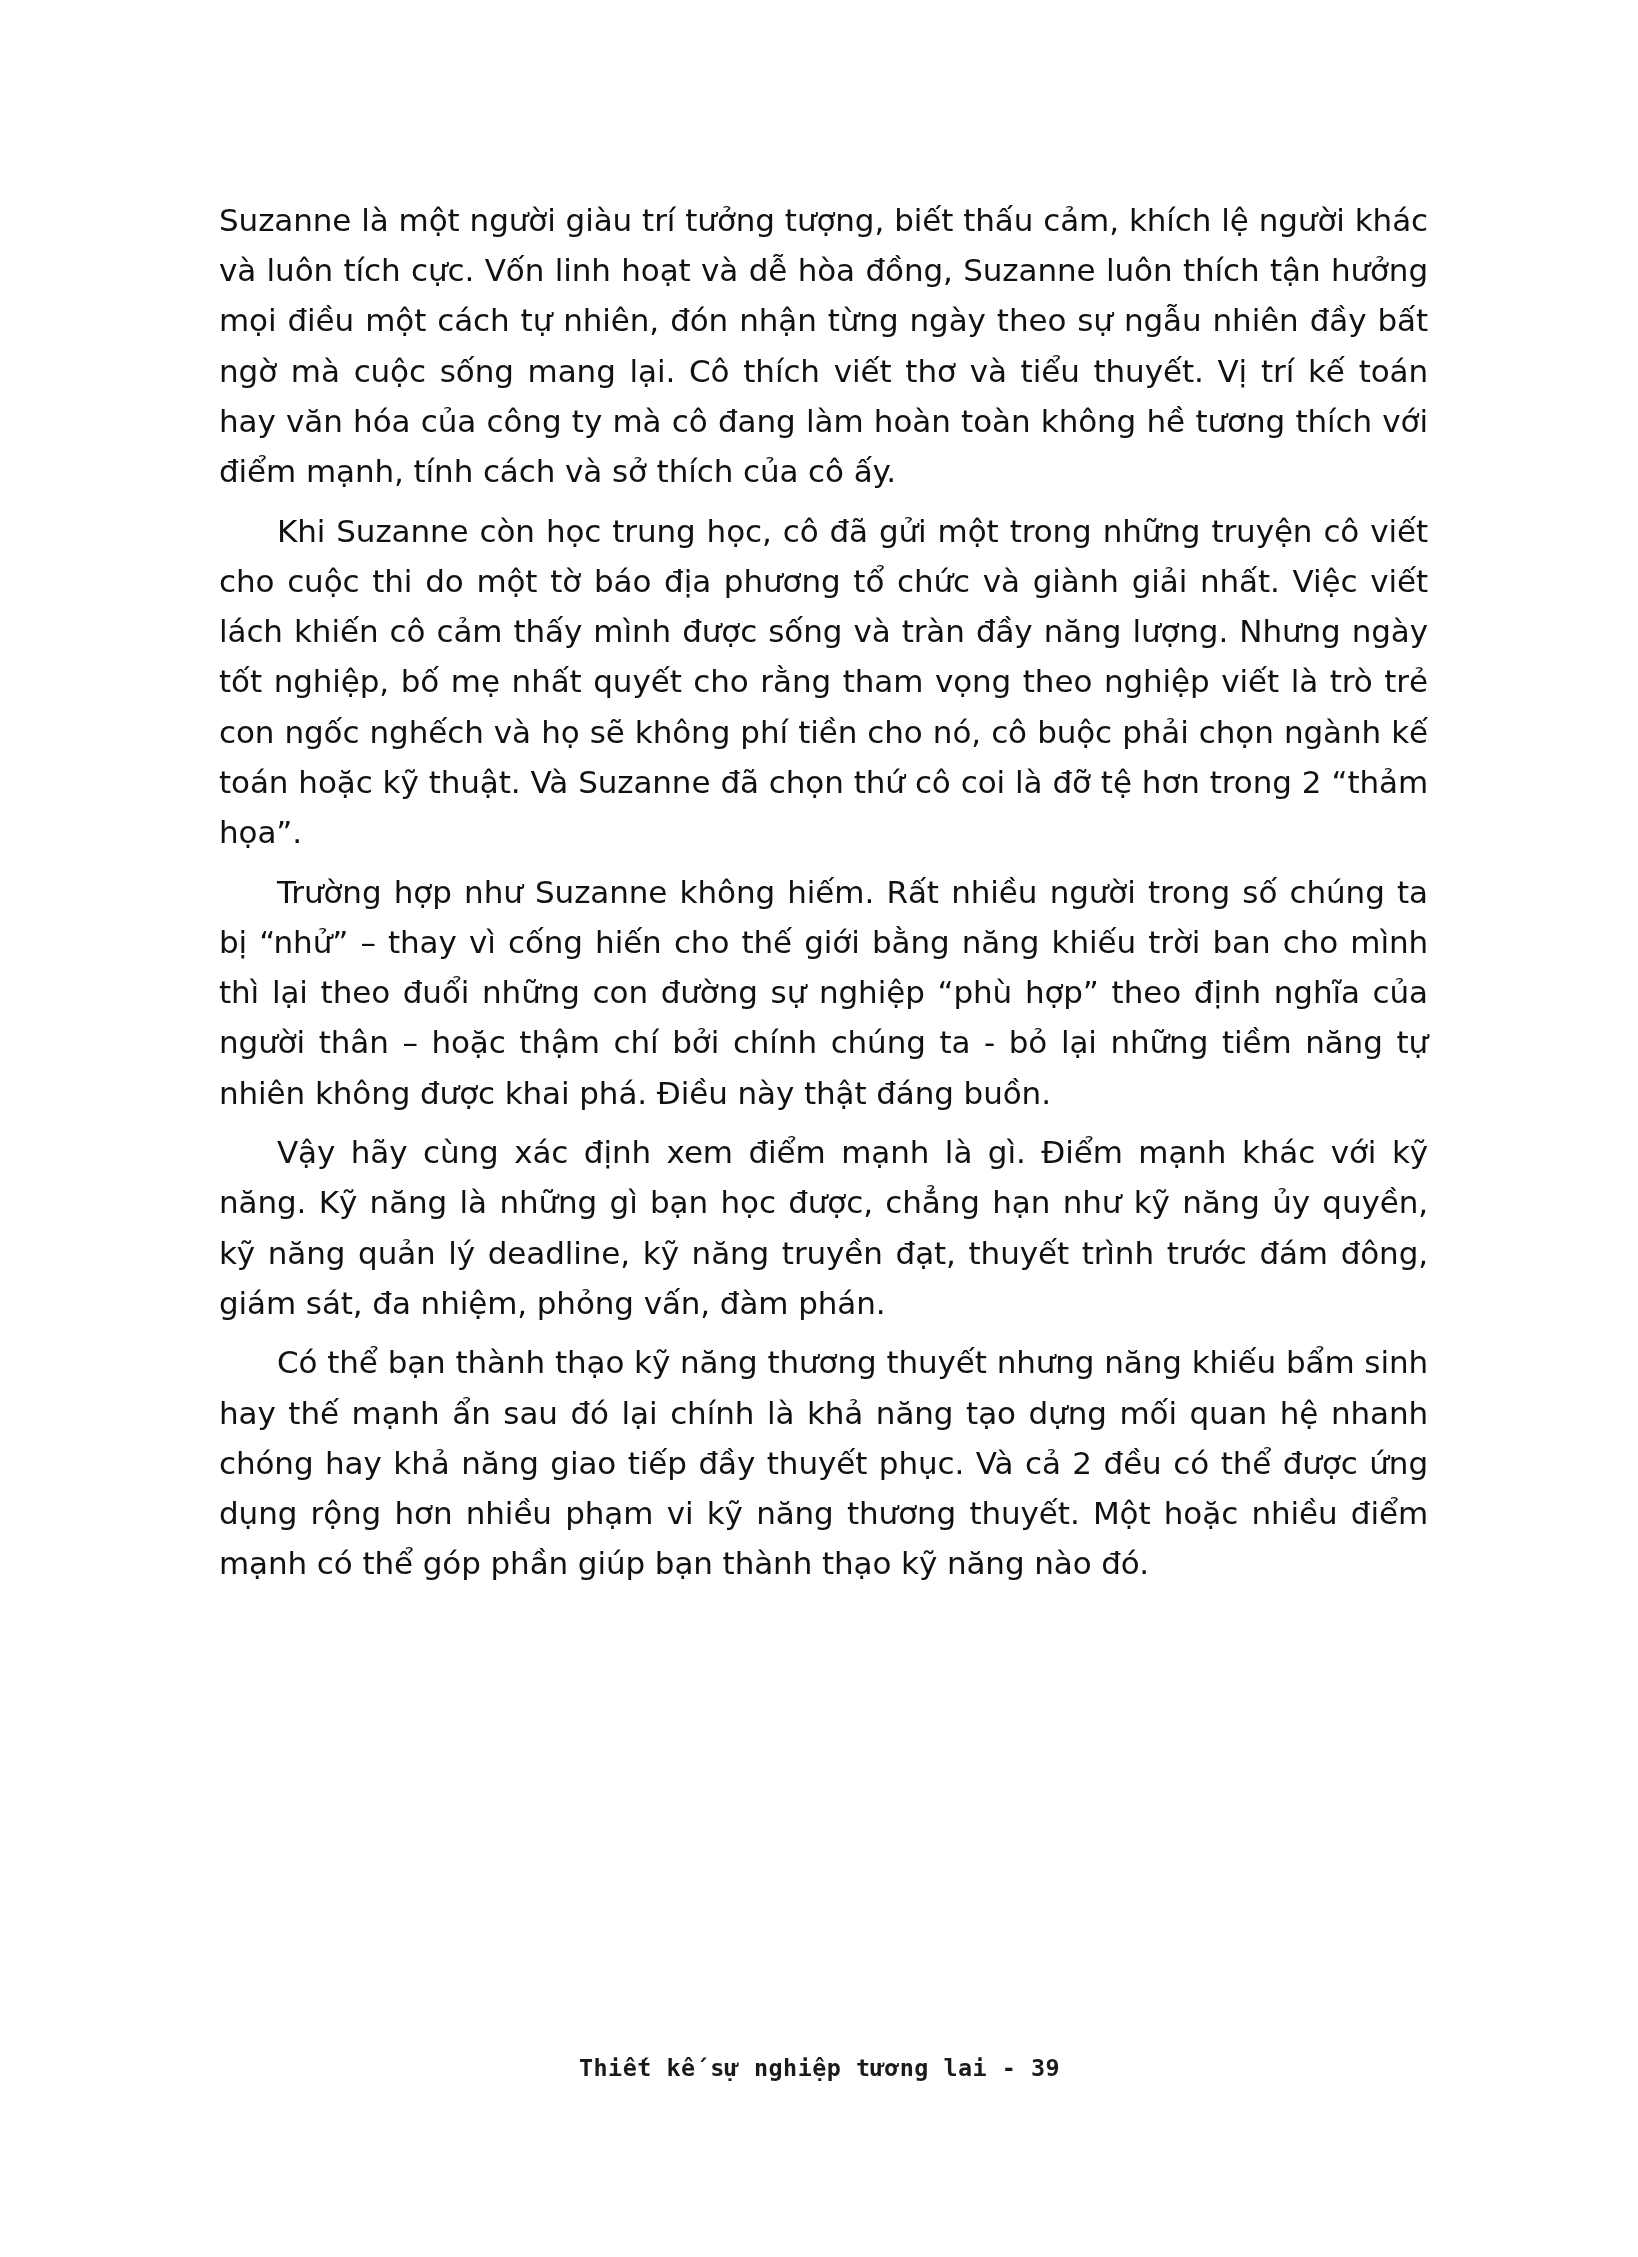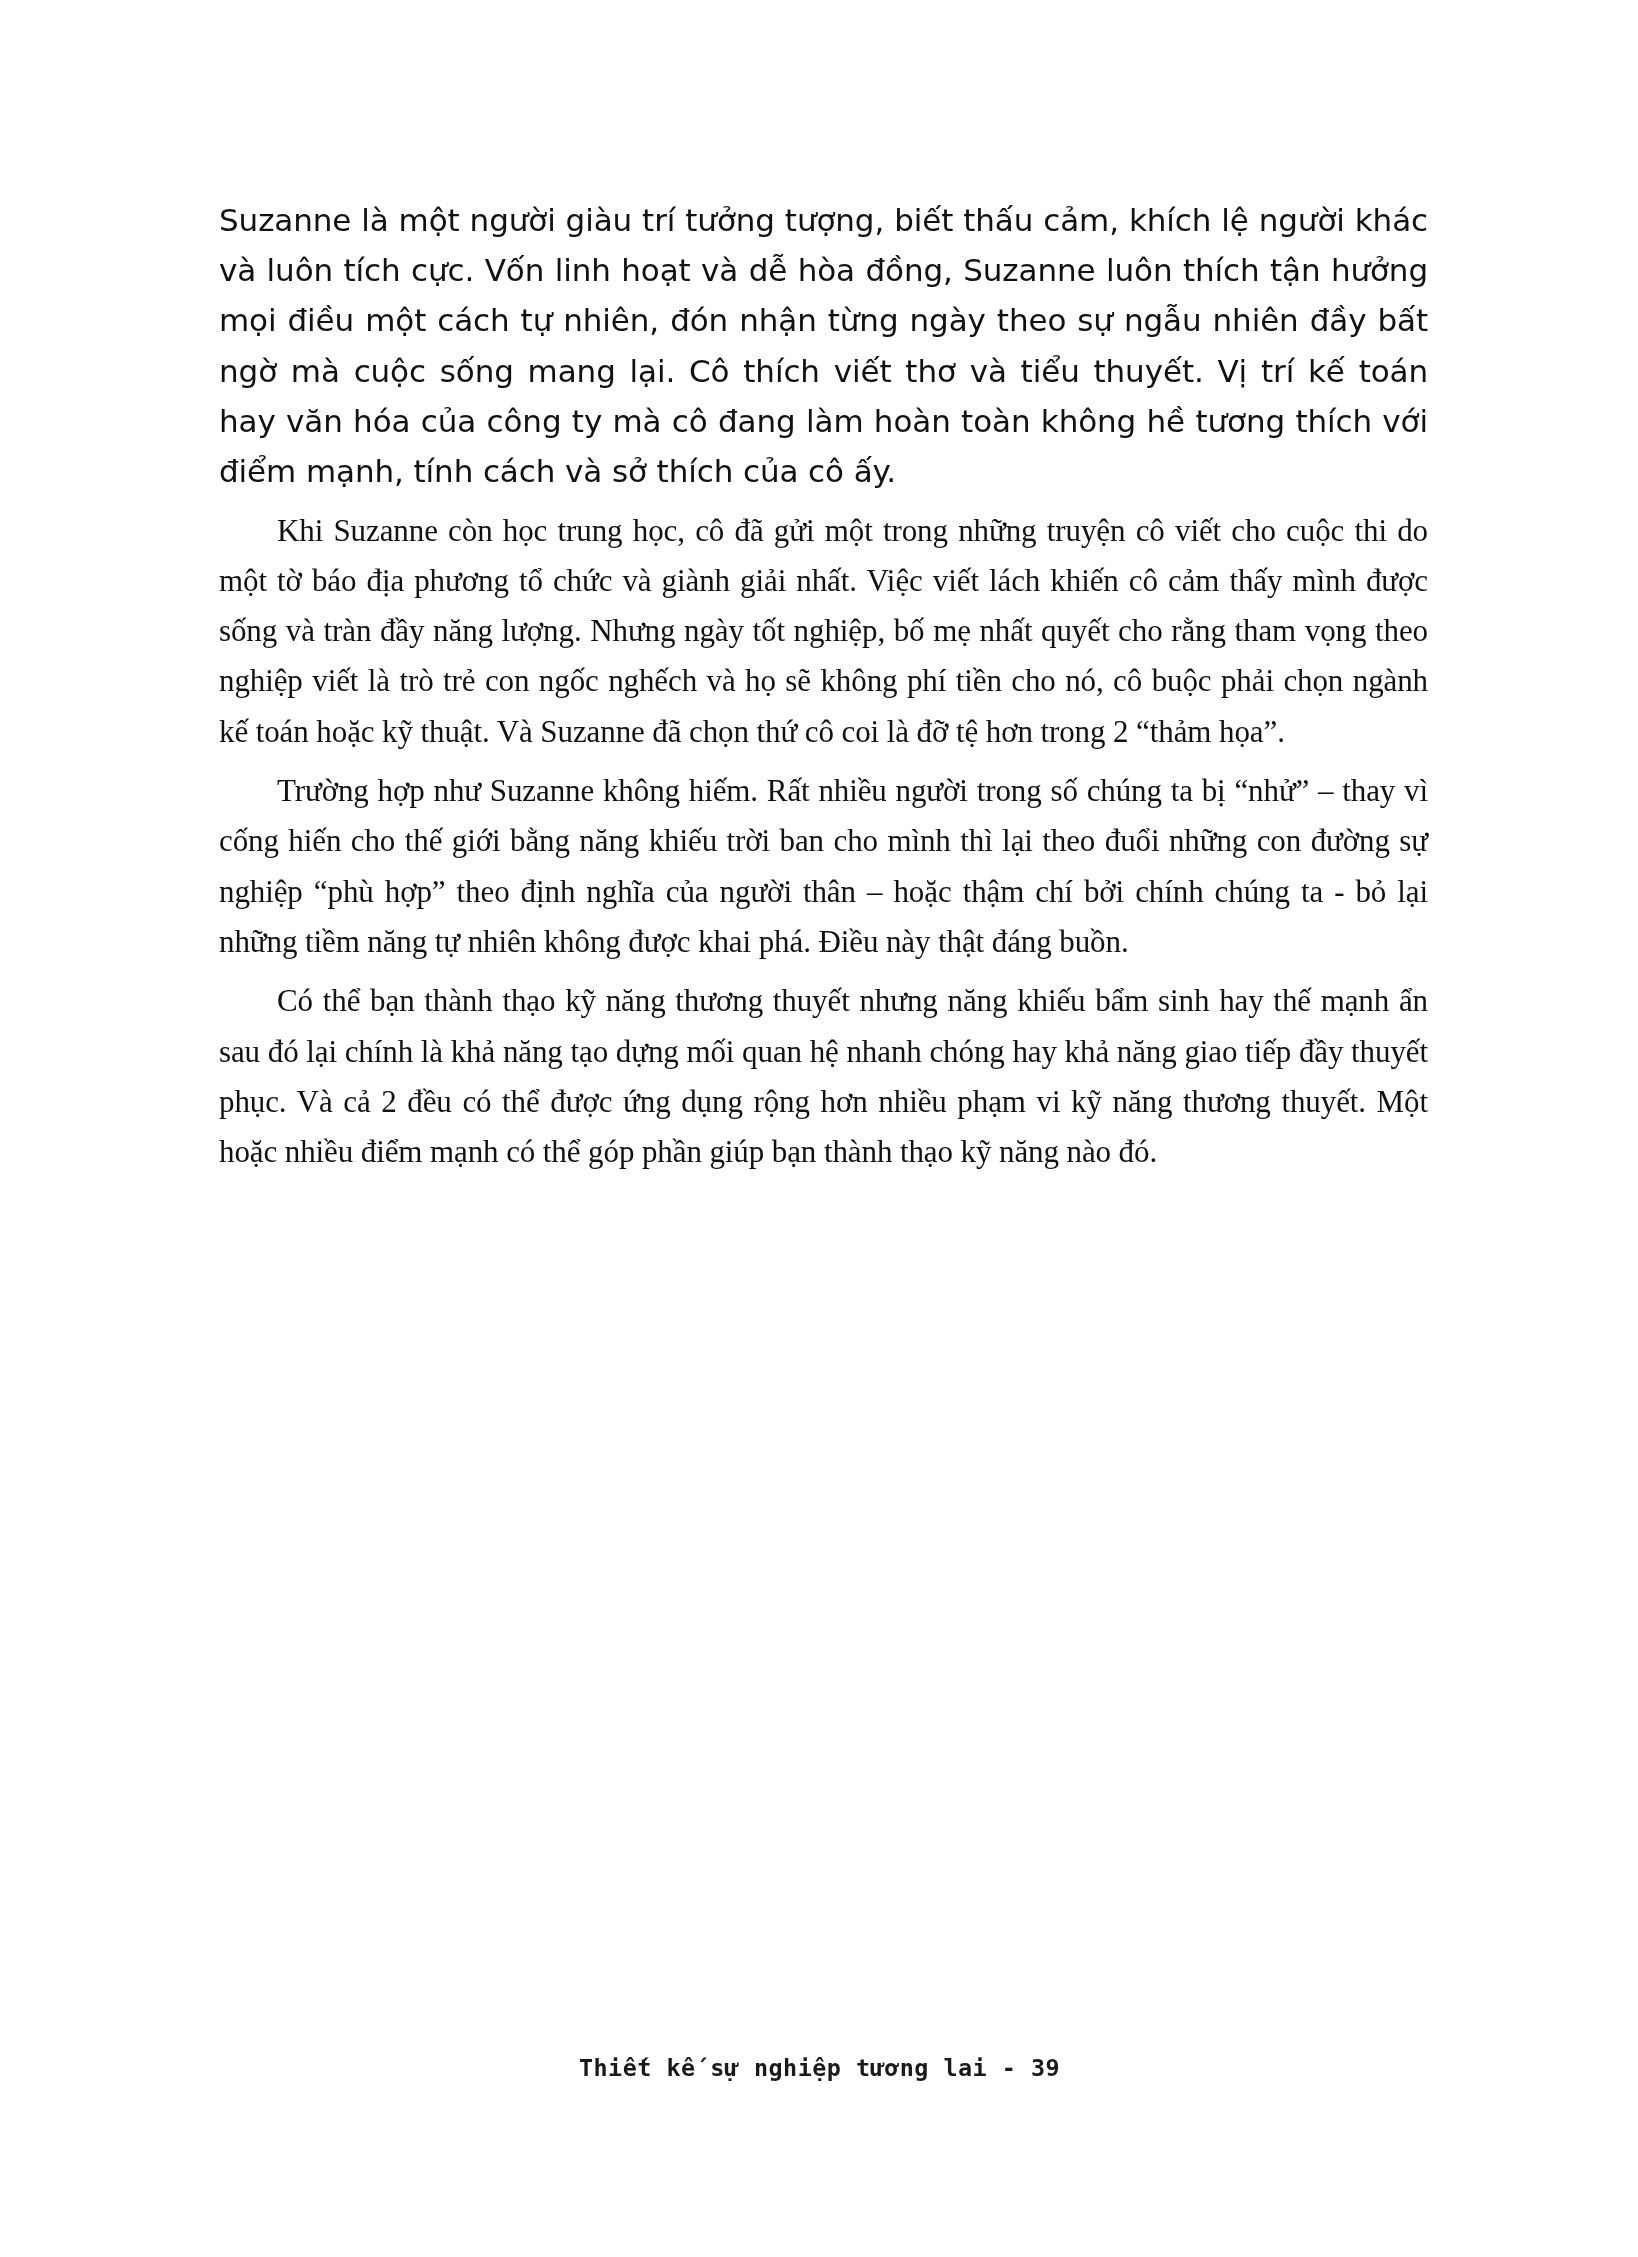--- a/index.html
+++ b/index.html
@@ -38,21 +38,20 @@
     letter-spacing: -0.1px;
     color: #111111;
     -webkit-hyphens: none;
     hyphens: none;
   }
   .para.indent {
     text-indent: 58px;
   }
   .para + .para {
     margin-top: 7px;
-    font-family: Liberation Serif, serif;
   }
   .footer {
     position: absolute;
     left: 0;
     right: 0;
     top: 2054px;
     text-align: center;
     font-family: "DejaVu Sans Mono", monospace;
     font-size: 23.4px;
     letter-spacing: 0.5px;
@@ -61,17 +60,18 @@
   }
 </style>
 </head>
 <body>
 
 <div class="page">
   <div class="content">
     <p class="para">Suzanne là một người giàu trí tưởng tượng, biết thấu cảm, khích lệ người khác và luôn tích cực. Vốn linh hoạt và dễ hòa đồng, Suzanne luôn thích tận hưởng mọi điều một cách tự nhiên, đón nhận từng ngày theo sự ngẫu nhiên đầy bất ngờ mà cuộc sống mang lại. Cô thích viết thơ và tiểu thuyết. Vị trí kế toán hay văn hóa của công ty mà cô đang làm hoàn toàn không hề tương thích với điểm mạnh, tính cách và sở thích của cô ấy.</p>
     <p class="para indent">Khi Suzanne còn học trung học, cô đã gửi một trong những truyện cô viết cho cuộc thi do một tờ báo địa phương tổ chức và giành giải nhất. Việc viết lách khiến cô cảm thấy mình được sống và tràn đầy năng lượng. Nhưng ngày tốt nghiệp, bố mẹ nhất quyết cho rằng tham vọng theo nghiệp viết là trò trẻ con ngốc nghếch và họ sẽ không phí tiền cho nó, cô buộc phải chọn ngành kế toán hoặc kỹ thuật. Và Suzanne đã chọn thứ cô coi là đỡ tệ hơn trong 2 “thảm họa”.</p>
     <p class="para indent">Trường hợp như Suzanne không hiếm. Rất nhiều người trong số chúng ta bị “nhử” – thay vì cống hiến cho thế giới bằng năng khiếu trời ban cho mình thì lại theo đuổi những con đường sự nghiệp “phù hợp” theo định nghĩa của người thân – hoặc thậm chí bởi chính chúng ta - bỏ lại những tiềm năng tự nhiên không được khai phá. Điều này thật đáng buồn.</p>
+    <p class="para indent">Vậy hãy cùng xác định xem điểm mạnh là gì. Điểm mạnh khác với kỹ năng. Kỹ năng là những gì bạn học được, chẳng hạn như kỹ năng ủy quyền, kỹ năng quản lý deadline, kỹ năng truyền đạt, thuyết trình trước đám đông, giám sát, đa nhiệm, phỏng vấn, đàm phán.</p>
     <p class="para indent">Có thể bạn thành thạo kỹ năng thương thuyết nhưng năng khiếu bẩm sinh hay thế mạnh ẩn sau đó lại chính là khả năng tạo dựng mối quan hệ nhanh chóng hay khả năng giao tiếp đầy thuyết phục. Và cả 2 đều có thể được ứng dụng rộng hơn nhiều phạm vi kỹ năng thương thuyết. Một hoặc nhiều điểm mạnh có thể góp phần giúp bạn thành thạo kỹ năng nào đó.</p>
   </div>
   <div class="footer">Thiết kế sự nghiệp tương lai - 39</div>
 </div>
 
 
 </body></html>

